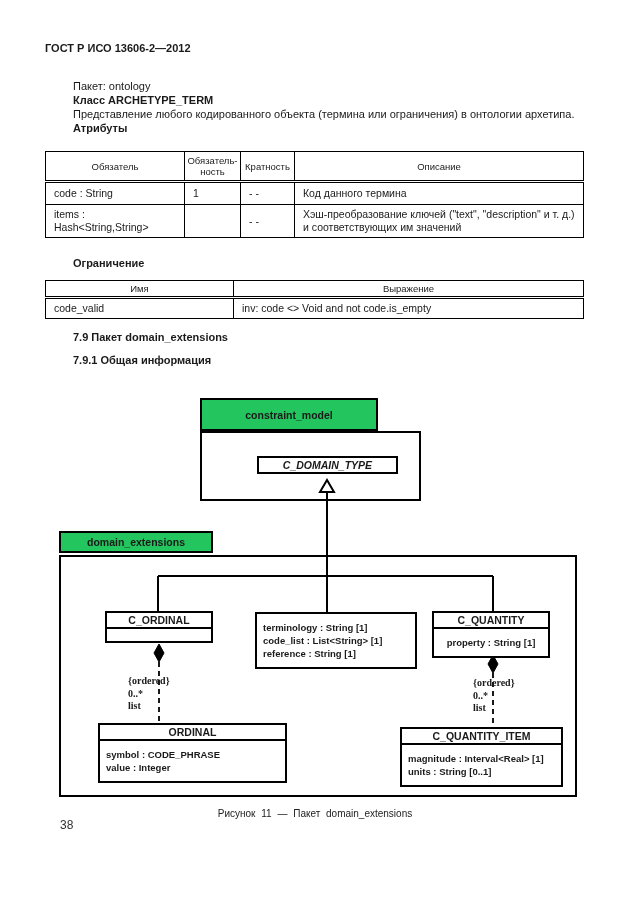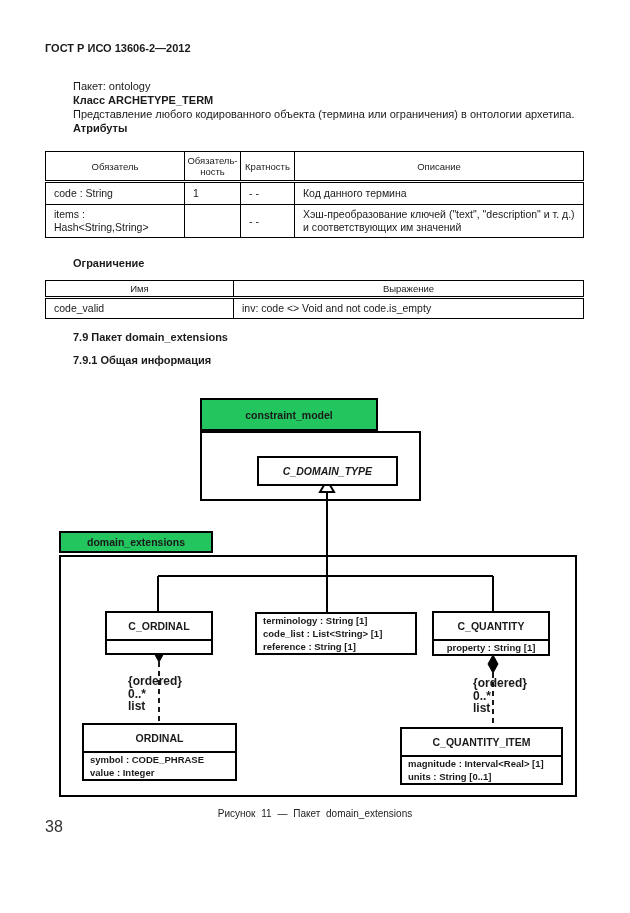--- a/index.html
+++ b/index.html
@@ -36,30 +36,30 @@
   .diagram svg { position:absolute; left:0; top:0; z-index:1; }
   .pkg-tab, .pkg-body, .cls {
     position:absolute; border:2px solid #000; background:transparent;
   }
   .pkg-tab { z-index:3; background:#22c55e; display:flex; align-items:center; justify-content:center;
     font-weight:bold; font-size:10.5px; }
   .pkg-body { z-index:0; }
   .cls { z-index:2; background:#fff; }
   .cls .title {
     border-bottom:2px solid #000; text-align:center; font-weight:bold; font-size:10.5px;
-    padding:7px 2px;
+    padding:1px 2px;
   }
   .cls .title.abstract { font-style:italic; }
-  .cls .attrs { padding:0 6px; font-size:9.5px; font-weight:bold; line-height:13px; }
+  .cls .attrs { padding:7px 6px; font-size:9.5px; font-weight:bold; line-height:13px; }
   .cls .attrs.empty { height:12px; padding:0; }
-  .assoc-label { position:absolute; z-index:4; font-size:12px; font-weight:bold; line-height:12.5px; }
+  .assoc-label { position:absolute; z-index:4; font-size:10px; font-weight:bold; line-height:12.5px;font-family:Liberation Serif, serif; }
 
   .figure-caption { position:absolute; left:0; top:808px; width:630px; text-align:center;
     font-size:10px; color:#222; word-spacing:3px; }
-  .page-number { position:absolute; left:45px; top:818px; font-size:16px; color:#333;text-align:center; }
+  .page-number { position:absolute; left:60px; top:818px; font-size:12px; color:#333;text-align:center; }
 </style>
 </head>
 <body>
 
 <div class="page">
 
   <div class="doc-header">ГОСТ Р ИСО 13606-2—2012</div>
 
   <div class="intro">
     <div>Пакет: ontology</div>
@@ -175,21 +175,21 @@
       <div>{ordered}</div>
       <div>0..*</div>
       <div>list</div>
     </div>
     <div class="assoc-label" style="left:423px; top:282px;">
       <div>{ordered}</div>
       <div>0..*</div>
       <div>list</div>
     </div>
 
-    <div class="cls" style="left:32px; top:328px; width:155px;">
+    <div class="cls" style="left:48px; top:328px; width:189px;">
       <div class="title">ORDINAL</div>
       <div class="attrs">
         <div>symbol : CODE_PHRASE</div>
         <div>value : Integer</div>
       </div>
     </div>
 
     <div class="cls" style="left:350px; top:332px; width:163px;">
       <div class="title">C_QUANTITY_ITEM</div>
       <div class="attrs">

